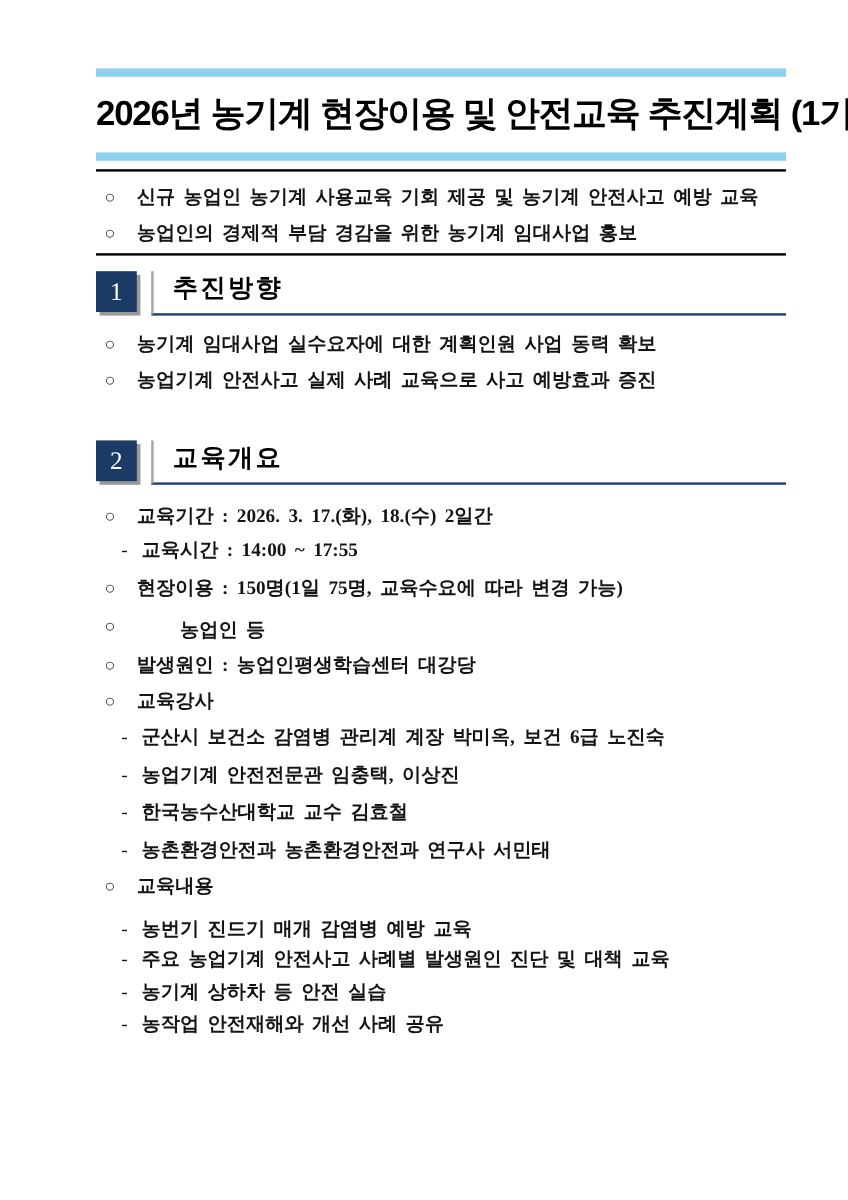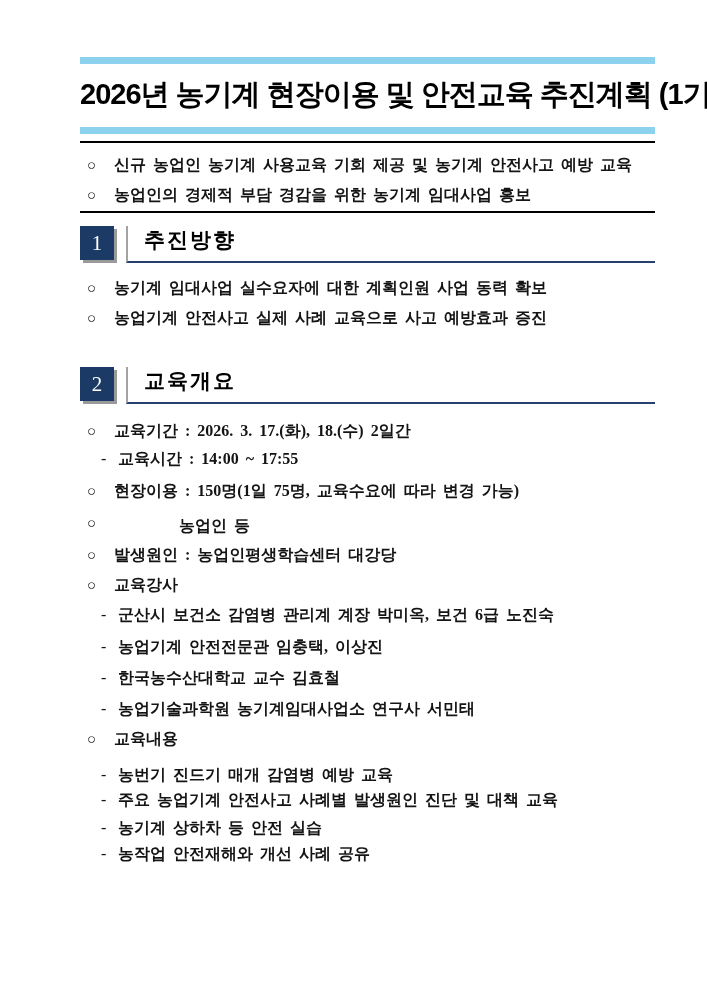--- a/index.html
+++ b/index.html
@@ -58,21 +58,21 @@
     font-size: 15px;
   }
   .item.dash { padding-left: 21px; }
   .d-marker {
     flex: none;
     width: 17px;
   }
   .text { flex: 1; font-weight: bold; }
   .line2 {
     display: block;
-    margin-left: 65px;
+    margin-left: 36px;
     margin-top: 3px;
   }
 
   .intro { margin-top: 11px; }
   .intro .item + .item { margin-top: 8px; }
 
   
   .sec-head {
     display: flex;
     align-items: flex-start;
@@ -214,21 +214,21 @@
       <span class="text">농업기계 안전전문관 임충택, 이상진</span>
     </div>
 
     <div class="item dash m9">
       <span class="d-marker">-</span>
       <span class="text">한국농수산대학교 교수 김효철</span>
     </div>
 
     <div class="item dash m9">
       <span class="d-marker">-</span>
-      <span class="text">농업기술과학원 농기계임대사업소 연구사 서민태</span>
+      <span class="text">농촌환경안전과 농촌환경안전과 연구사 서민태</span>
     </div>
 
     <div class="item m8">
       <span class="c-marker">○</span>
       <span class="text">교육내용</span>
     </div>
 
     <div class="item dash m14">
       <span class="d-marker">-</span>
       <span class="text">농번기 진드기 매개 감염병 예방 교육</span>

